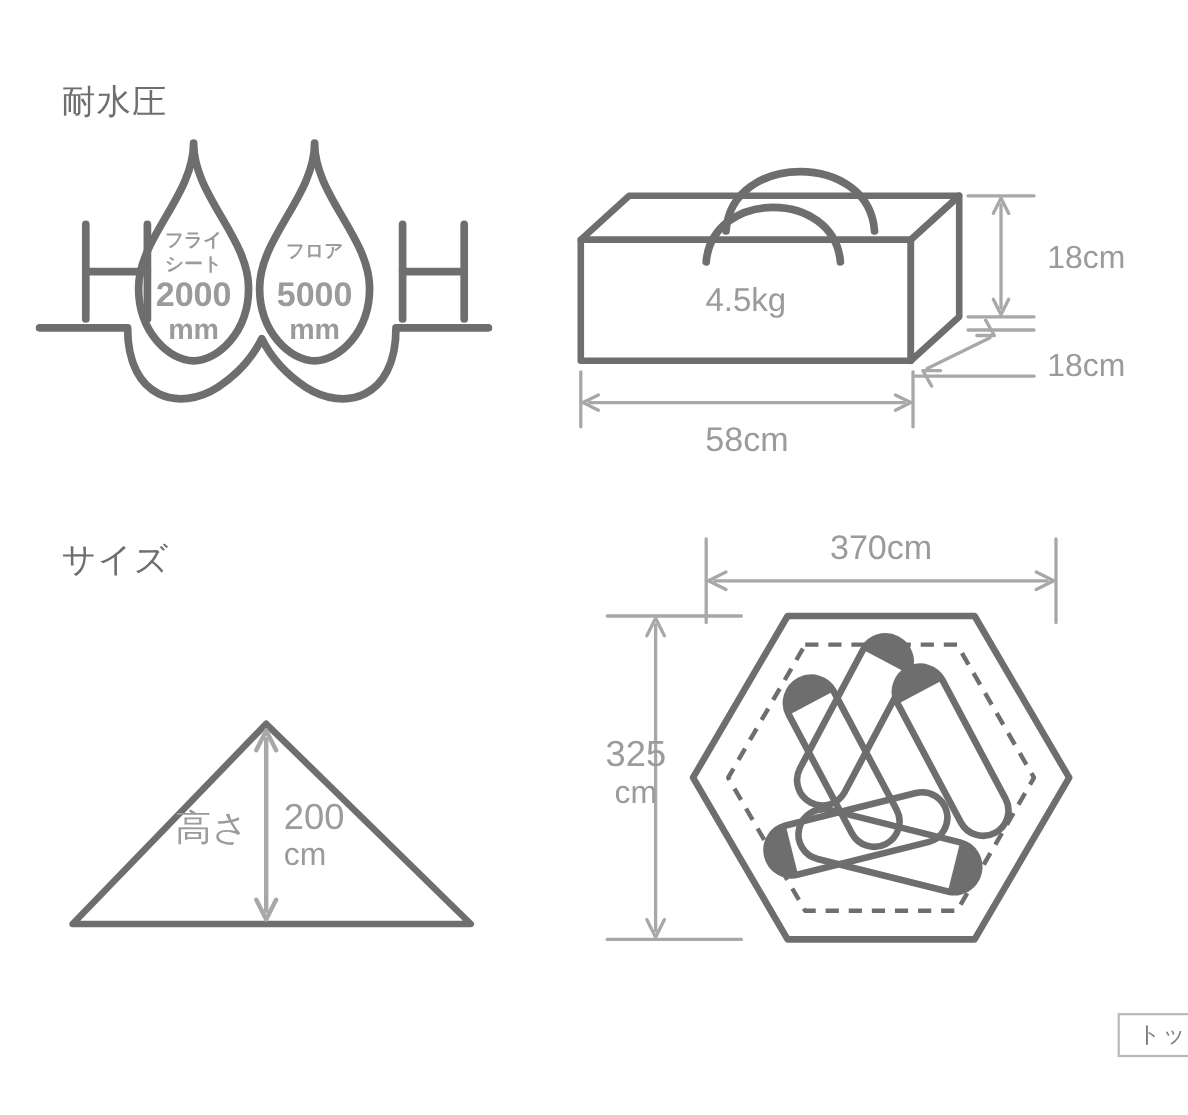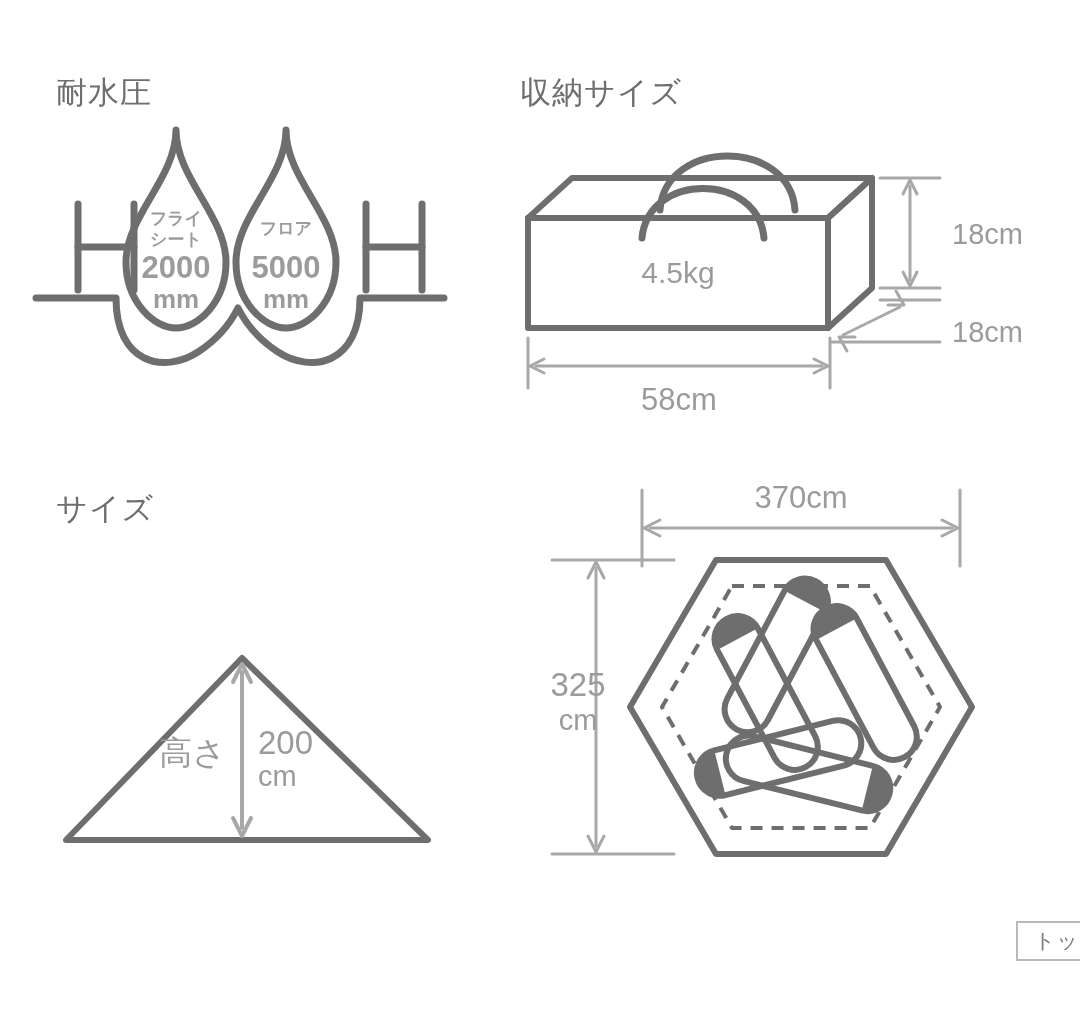--- a/index.html
+++ b/index.html
@@ -113,21 +113,20 @@
         <text class="svgtext" x="146" y="196" font-size="26" text-anchor="middle">mm</text>
 
         <text class="svgtext" x="256" y="122" font-size="17" text-anchor="middle">フロア</text>
         <text class="svgtext" x="256" y="166" font-size="31" text-anchor="middle">5000</text>
         <text class="svgtext" x="256" y="196" font-size="26" text-anchor="middle">mm</text>
       </svg>
     </div>
   </div>
 
   <div class="panel" id="panel-storage">
-    <div class="heading">収納サイズ</div>
 
     <div class="art">
       <svg width="560" height="320" viewBox="0 0 560 320">
 
         <g fill="none" stroke="#6e6e6e" stroke-width="7" stroke-linecap="round">
           <path d="M 150 100 C 155 28, 280 28, 285 100"></path>
           <path d="M 132 128 C 138 62, 248 62, 254 128"></path>
         </g>
 
         <g fill="#ffffff" fill-opacity="0" stroke="#6e6e6e" stroke-width="6" stroke-linejoin="round" stroke-linecap="round">

